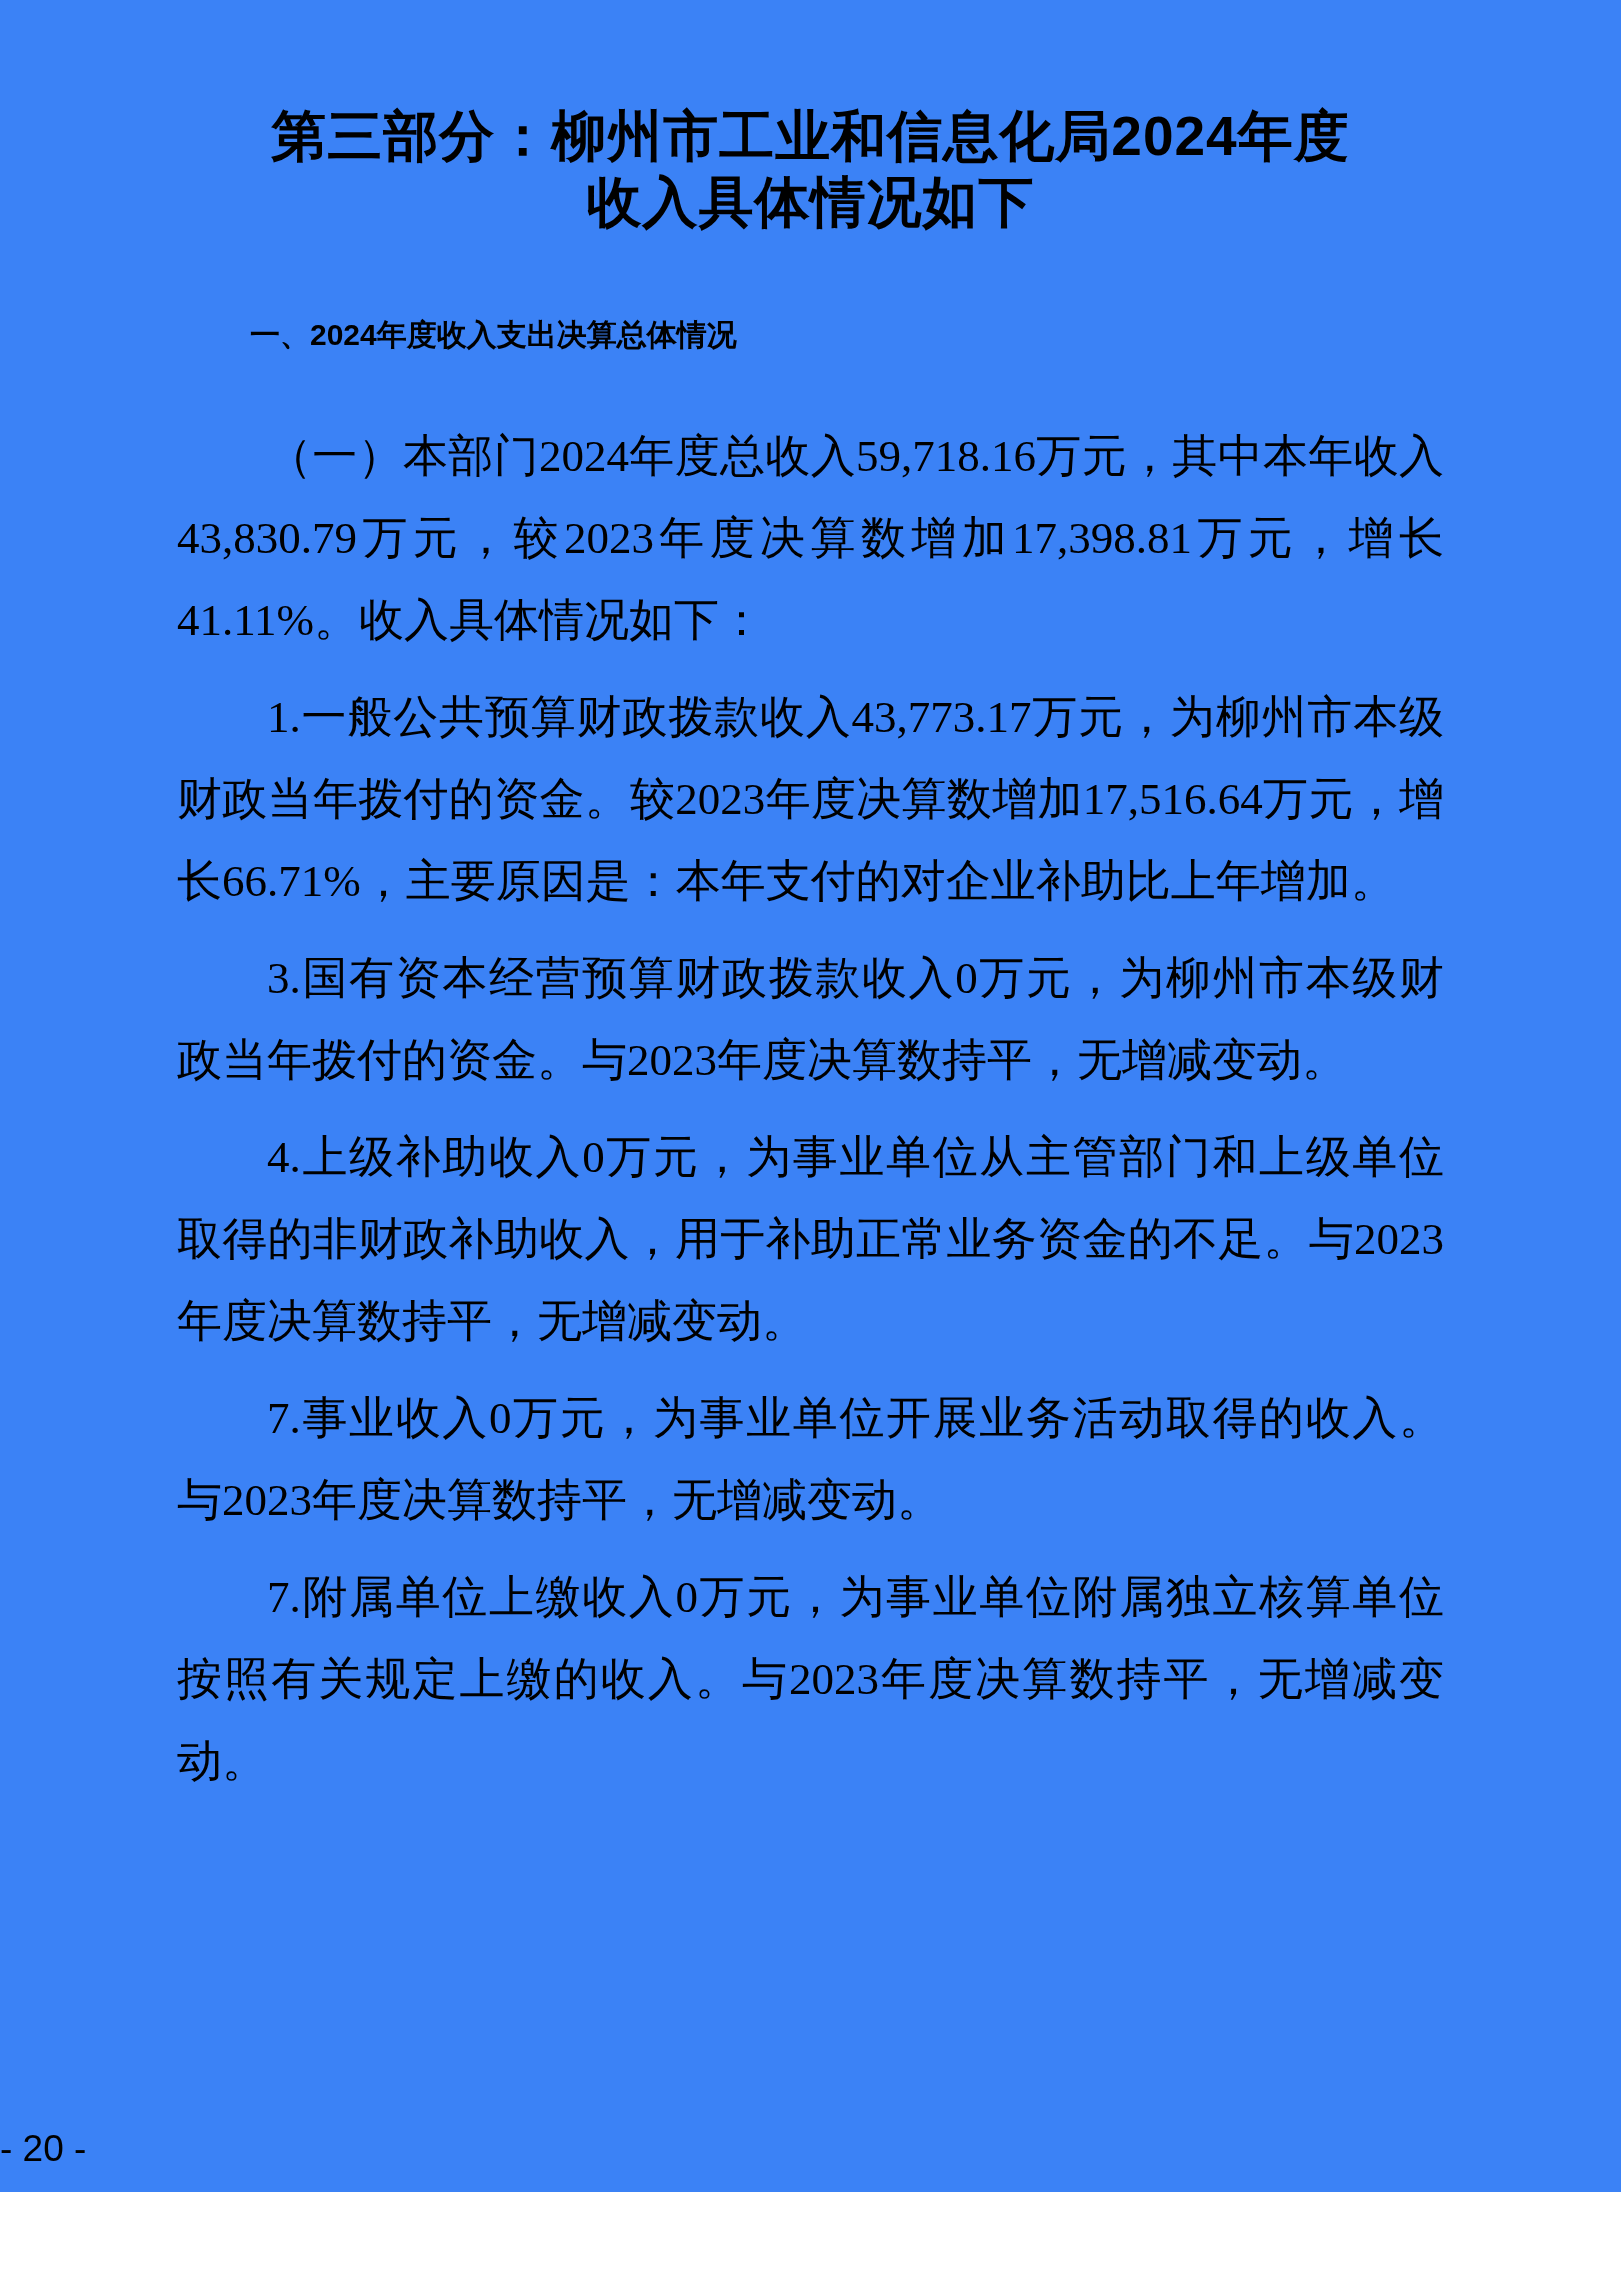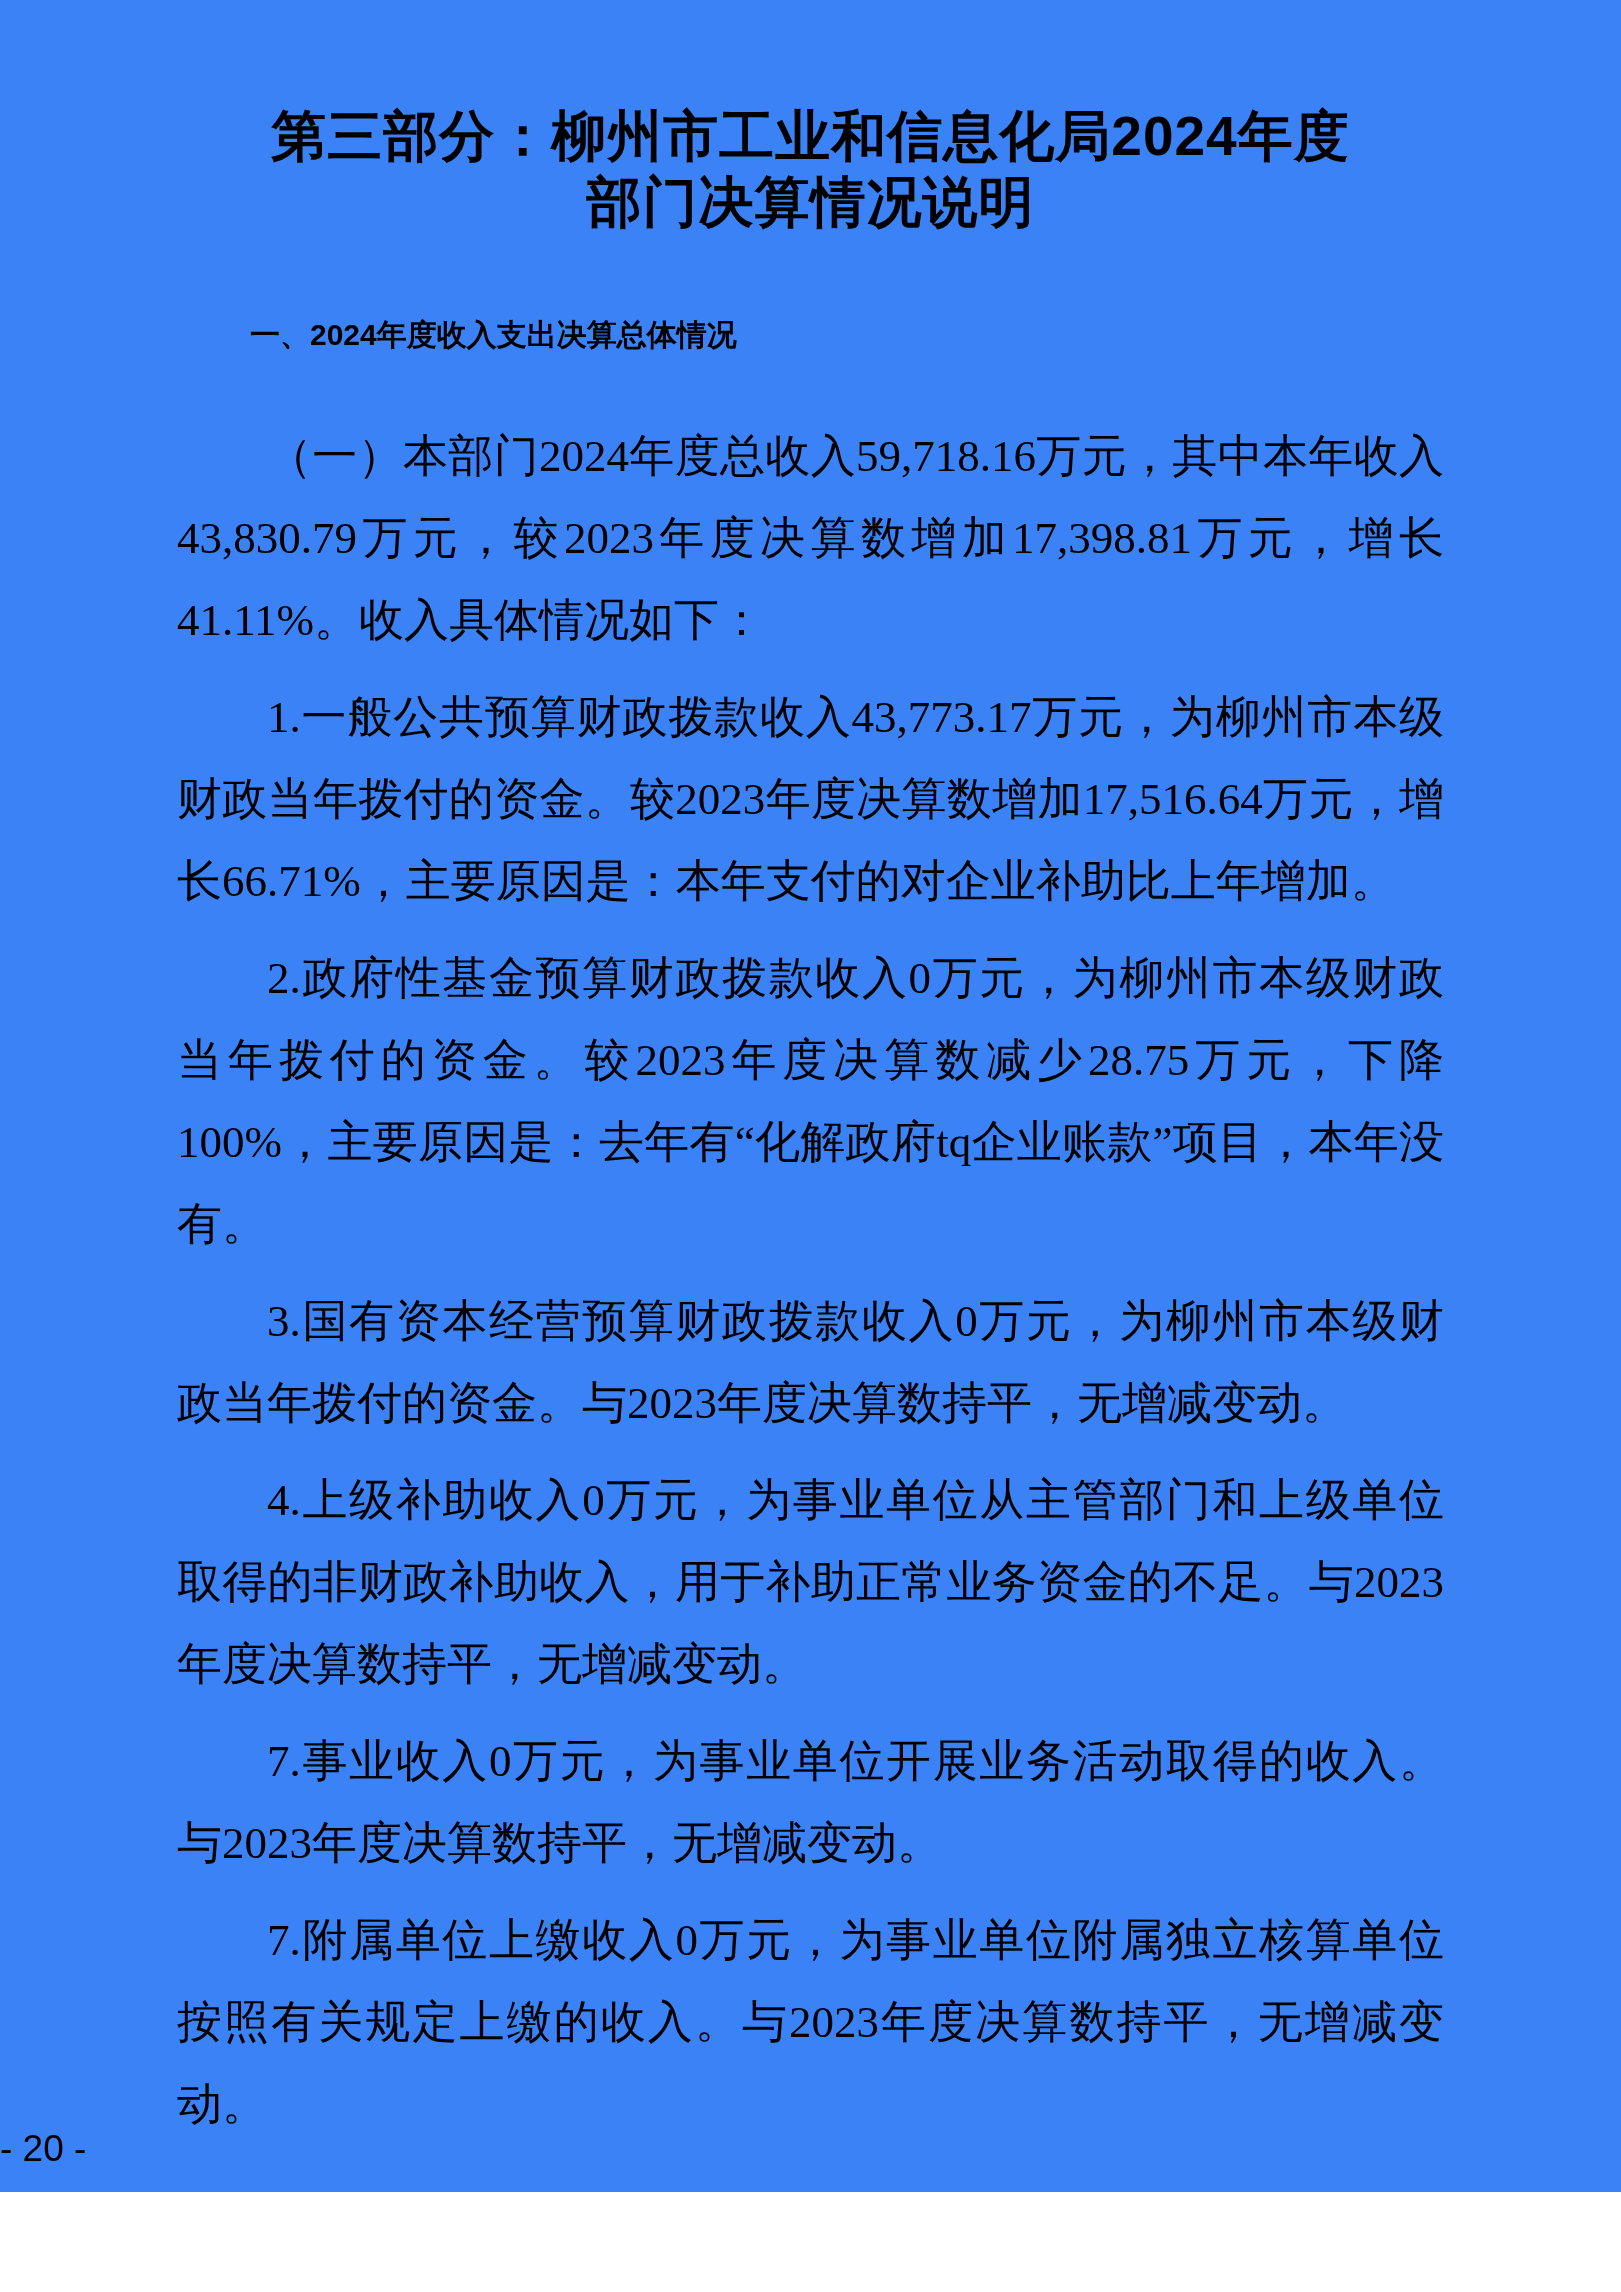--- a/index.html
+++ b/index.html
@@ -64,29 +64,28 @@
   }
 </style>
 </head>
 <body>
 
 <div class="page">
   <div class="content">
 
     <h1 class="title">
       <span class="title-line">第三部分：柳州市工业和信息化局2024年度</span>
-      <span class="title-line">部门决算情况说明</span>
+      <span class="title-line">收入具体情况如下</span>
     </h1>
 
     <h2 class="section-heading">一、2024年度收入支出决算总体情况</h2>
 
     <div class="body-text">
       <p>（一）本部门2024年度总收入59,718.16万元，其中本年收入43,830.79万元，较2023年度决算数增加17,398.81万元，增长41.11%。收入具体情况如下：</p>
       <p>1.一般公共预算财政拨款收入43,773.17万元，为柳州市本级财政当年拨付的资金。较2023年度决算数增加17,516.64万元，增长66.71%，主要原因是：本年支付的对企业补助比上年增加。</p>
-      <p>2.政府性基金预算财政拨款收入0万元，为柳州市本级财政当年拨付的资金。较2023年度决算数减少28.75万元，下降100%，主要原因是：去年有“化解政府tq企业账款”项目，本年没有。</p>
       <p>3.国有资本经营预算财政拨款收入0万元，为柳州市本级财政当年拨付的资金。与2023年度决算数持平，无增减变动。</p>
       <p>4.上级补助收入0万元，为事业单位从主管部门和上级单位取得的非财政补助收入，用于补助正常业务资金的不足。与2023年度决算数持平，无增减变动。</p>
       <p>7.事业收入0万元，为事业单位开展业务活动取得的收入。与2023年度决算数持平，无增减变动。</p>
       <p>7.附属单位上缴收入0万元，为事业单位附属独立核算单位按照有关规定上缴的收入。与2023年度决算数持平，无增减变动。</p>
     </div>
   </div>
 
   <div class="page-number">- 20 -</div>
 </div>
 

